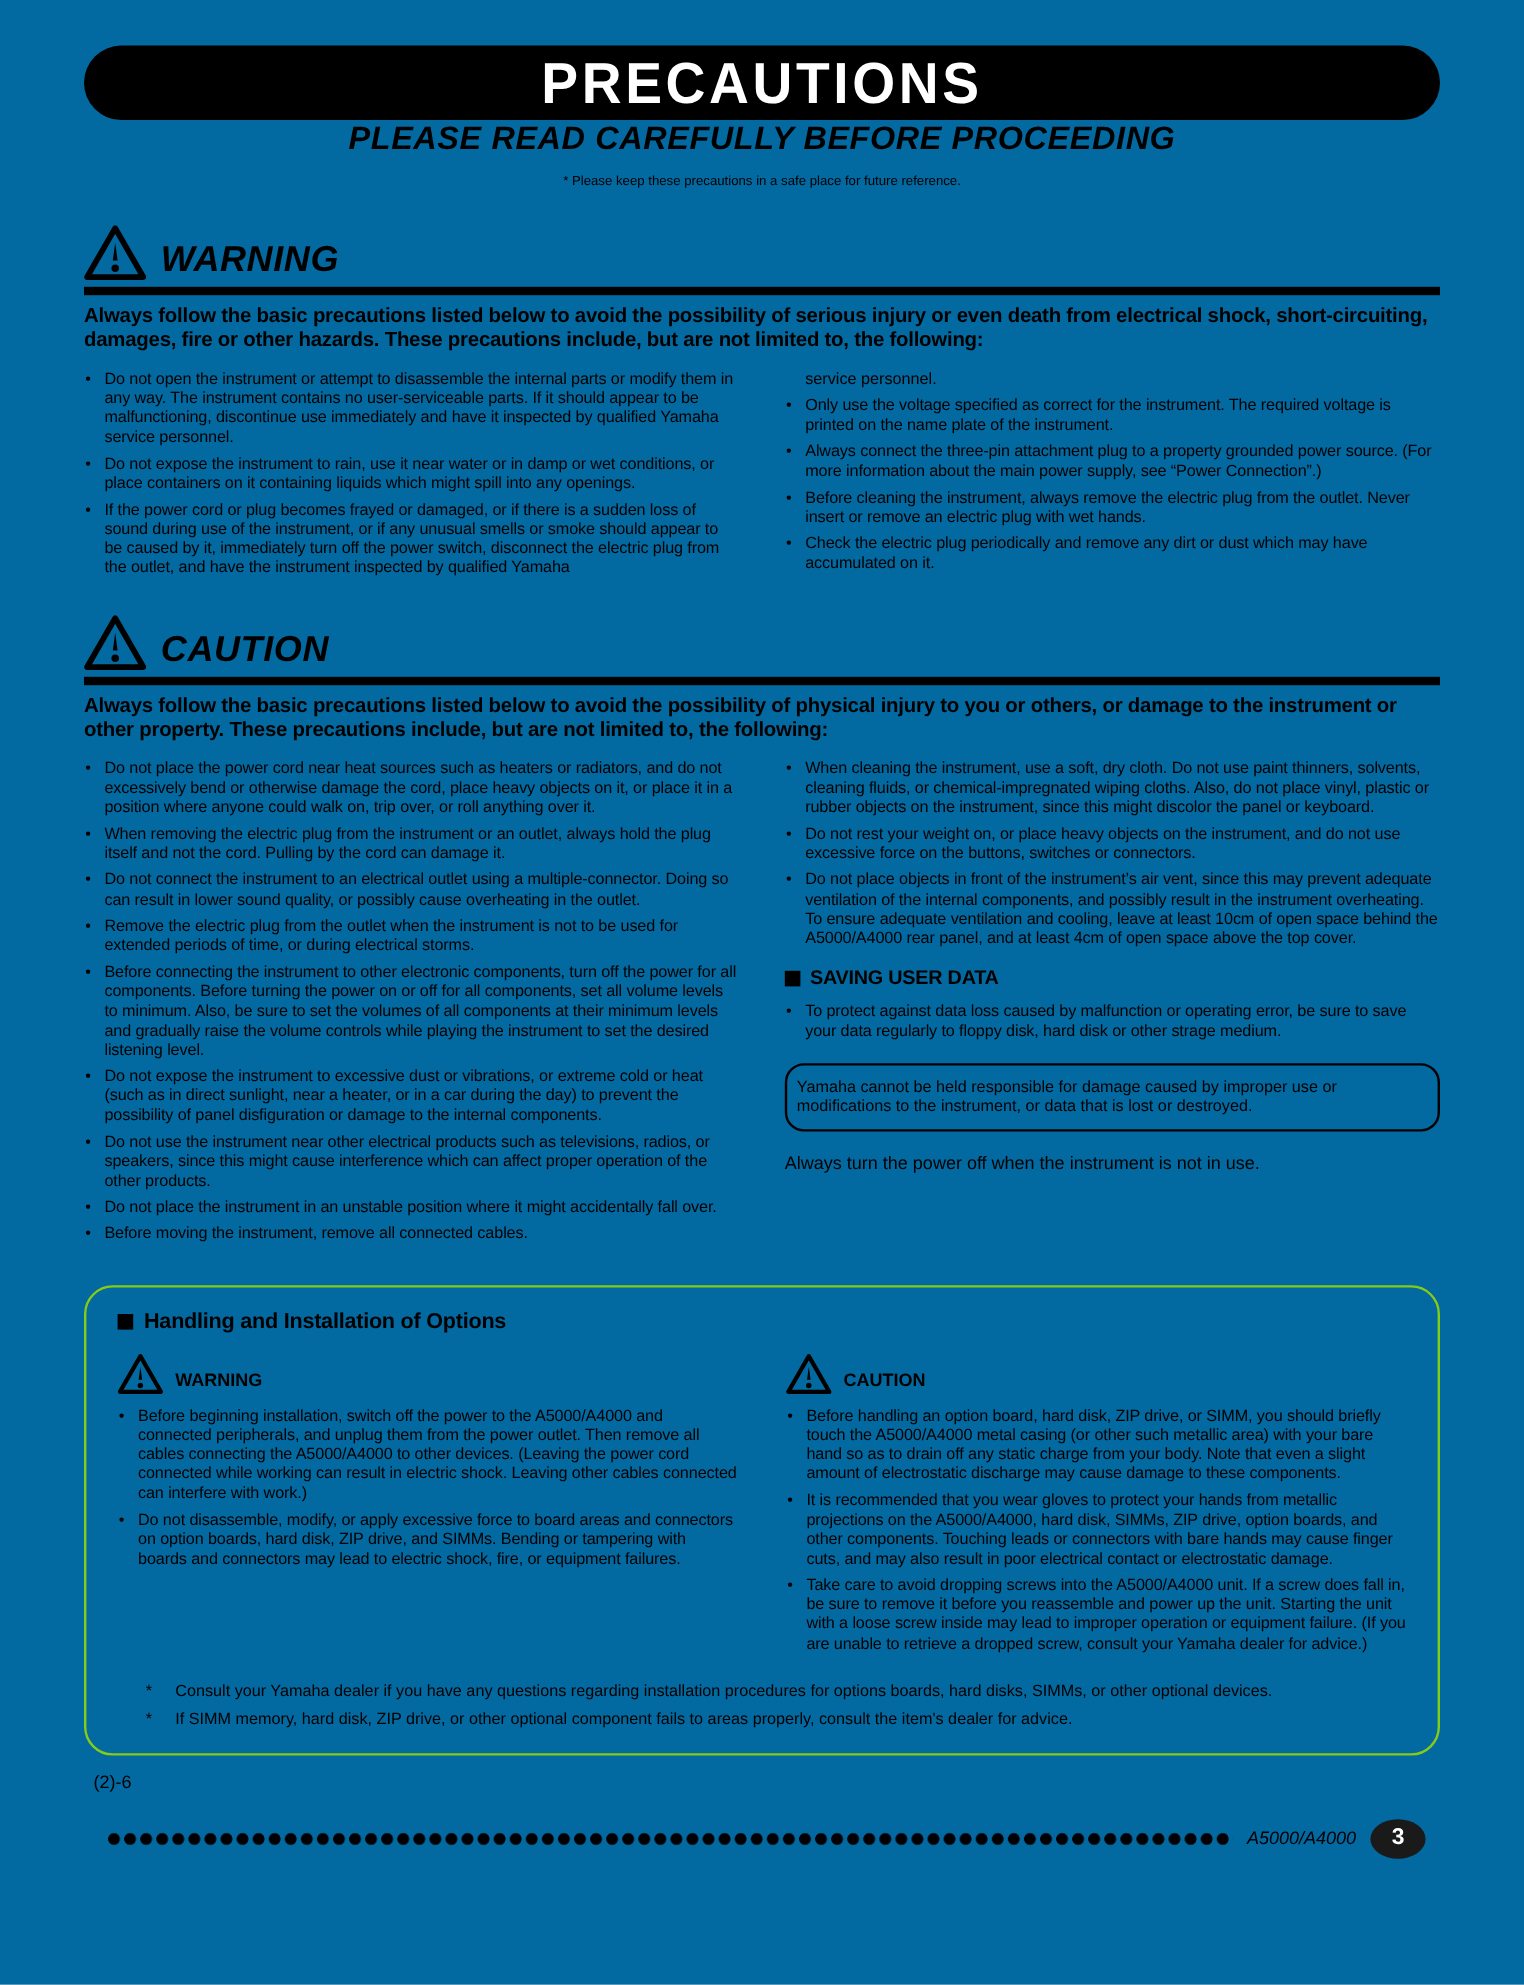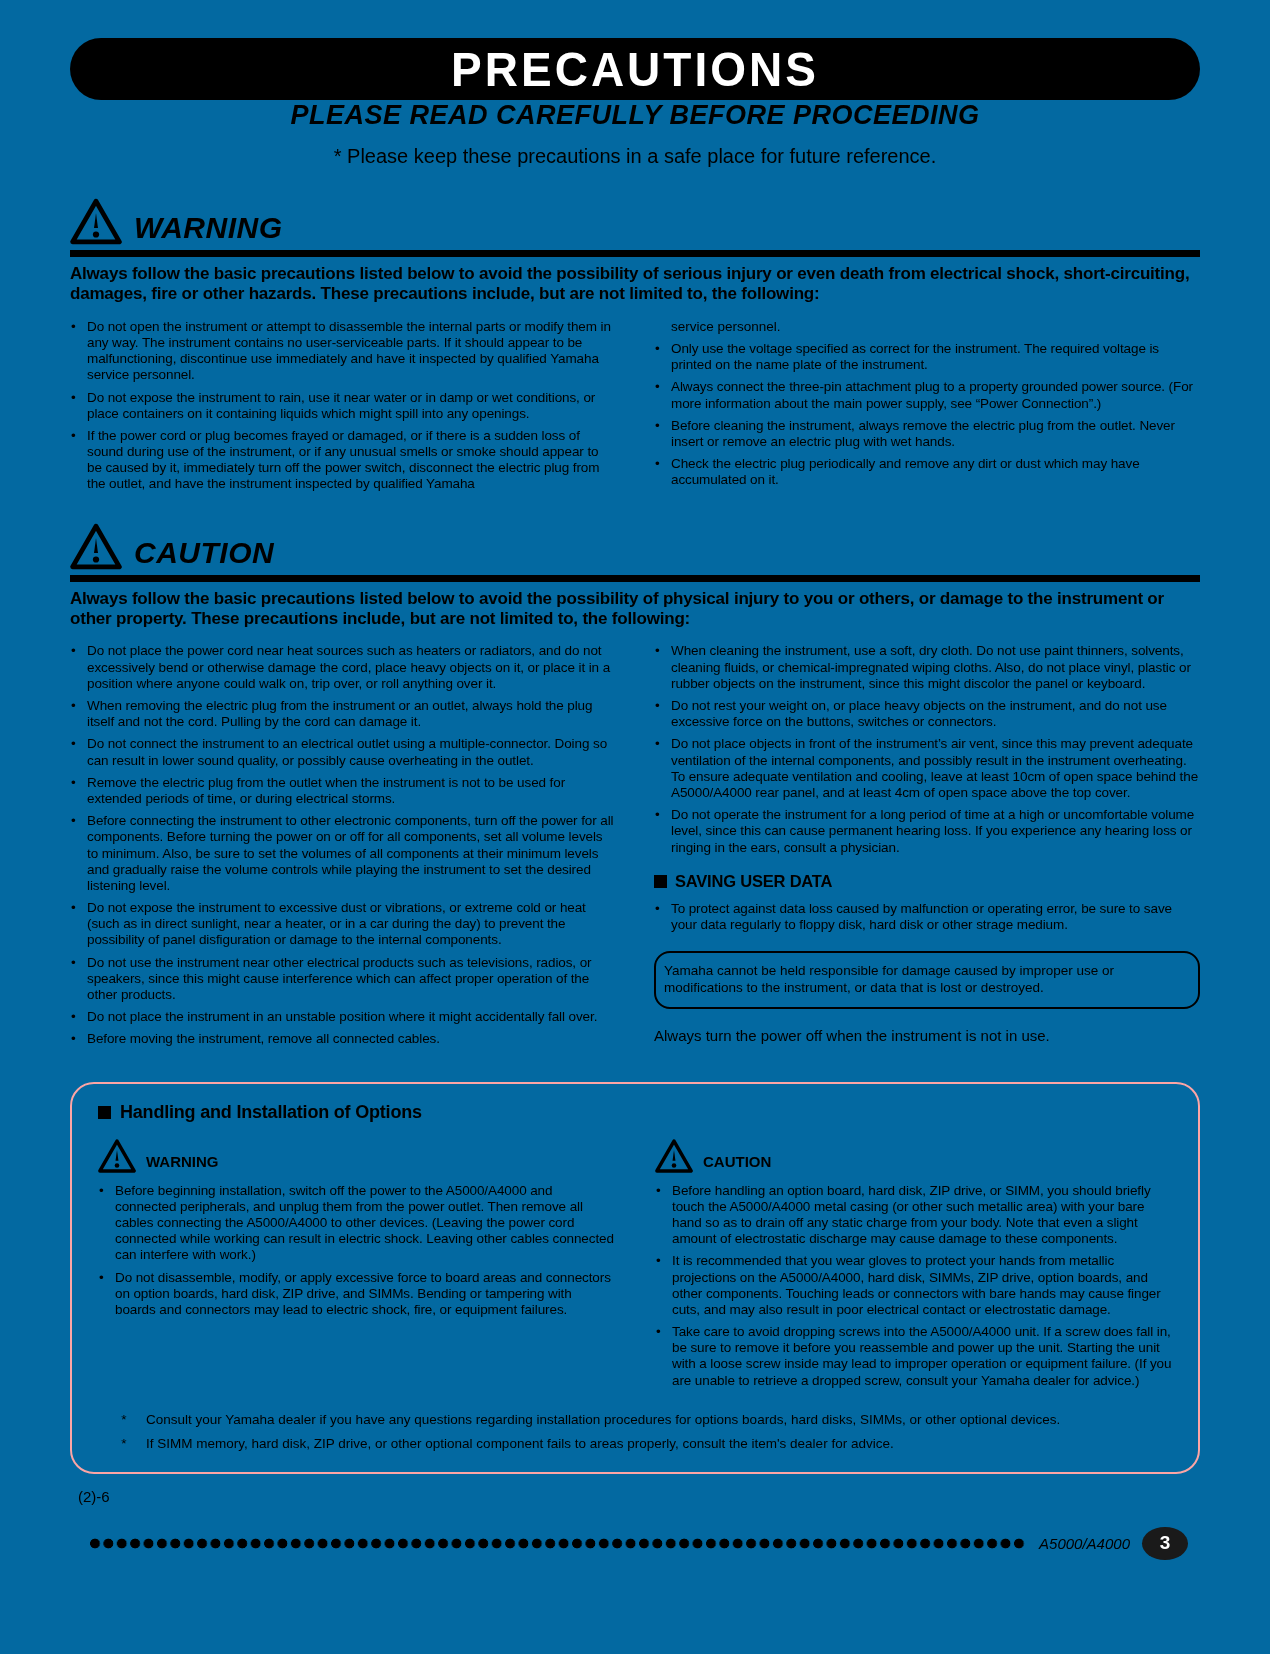--- a/index.html
+++ b/index.html
@@ -21,21 +21,21 @@
     display:flex;align-items:center;justify-content:center;
   }
   .banner span{
     color:#fff;font-size:46px;font-weight:bold;letter-spacing:3px;
     transform:scaleY(1.05);
   }
   .subtitle{
     text-align:center;
     font-size:27px;font-weight:bold;font-style:italic;letter-spacing:.5px;
   }
-  .keep-note{margin-top:14px;text-align:center;font-size:20px;}
+  .keep-note{margin-top:14px;text-align:center;font-size:11px;}
 
   
   .sec-head{display:flex;align-items:flex-end;gap:12px;margin-top:30px;}
   .sec-head .tri{width:52px;height:47px;flex:0 0 auto;}
   .sec-head .sec-title{font-size:30px;font-weight:bold;font-style:italic;line-height:1;padding-bottom:2px;letter-spacing:.5px;}
   .black-bar{height:7px;background:#000;margin-top:5px;}
   .sec-intro{
     margin-top:7px;font-size:17px;font-weight:bold;line-height:1.2;letter-spacing:-.2px;
   }
 
@@ -59,21 +59,21 @@
   .notice-box{
     border:2px solid #000;border-radius:16px;
     padding:10px 8px;margin-top:18px;
     font-size:13.5px;line-height:1.25;
   }
   .closing-line{margin-top:18px;font-size:15px;}
 
   
   .options-box{
     margin:28px 70px 0;
-    border:2px solid #fca5a5;border-radius:24px;
+    border:2px solid #84cc16;border-radius:24px;
     padding:18px 26px 12px;
   }
   .options-title{display:flex;align-items:center;gap:9px;}
   .options-title .opt-title{font-size:18px;font-weight:bold;letter-spacing:-.2px;}
   .opt-cols{display:flex;gap:40px;margin-top:12px;}
   .sub-head{display:flex;align-items:flex-end;gap:10px;margin:4px 0 10px;}
   .sub-head .tri{width:38px;height:34px;flex:0 0 auto;}
   .sub-head .sub-title{font-size:15px;font-weight:bold;padding-bottom:3px;}
   .footnotes{margin:16px 0 4px 20px;}
   .footnote{display:flex;gap:16px;font-size:13.5px;line-height:1.3;margin-bottom:7px;}
@@ -174,21 +174,20 @@
             <li>Do not place the instrument in an unstable position where it might accidentally fall over.</li>
             <li>Before moving the instrument, remove all connected cables.</li>
           </ul>
       </div>
       <div class="col">
         <ul class="blist">
 
         <li>When cleaning the instrument, use a soft, dry cloth. Do not use paint thinners, solvents, cleaning fluids, or chemical-impregnated wiping cloths. Also, do not place vinyl, plastic or rubber objects on the instrument, since this might discolor the panel or keyboard.</li>
             <li>Do not rest your weight on, or place heavy objects on the instrument, and do not use excessive force on the buttons, switches or connectors.</li>
             <li>Do not place objects in front of the instrument’s air vent, since this may prevent adequate ventilation of the internal components, and possibly result in the instrument overheating. To ensure adequate ventilation and cooling, leave at least 10cm of open space behind the A5000/A4000 rear panel, and at least 4cm of open space above the top cover.</li>
-            <li>Do not operate the instrument for a long period of time at a high or uncomfortable volume level, since this can cause permanent hearing loss. If you experience any hearing loss or ringing in the ears, consult a physician.</li>
           </ul>
 
         <div class="sq-head">
           <span class="sq"></span>
           <span class="sq-title">SAVING USER DATA</span>
         </div>
         <ul class="blist">
 
         <li>To protect against data loss caused by malfunction or operating error, be sure to save your data regularly to floppy disk, hard disk or other strage medium.</li>
           </ul>

